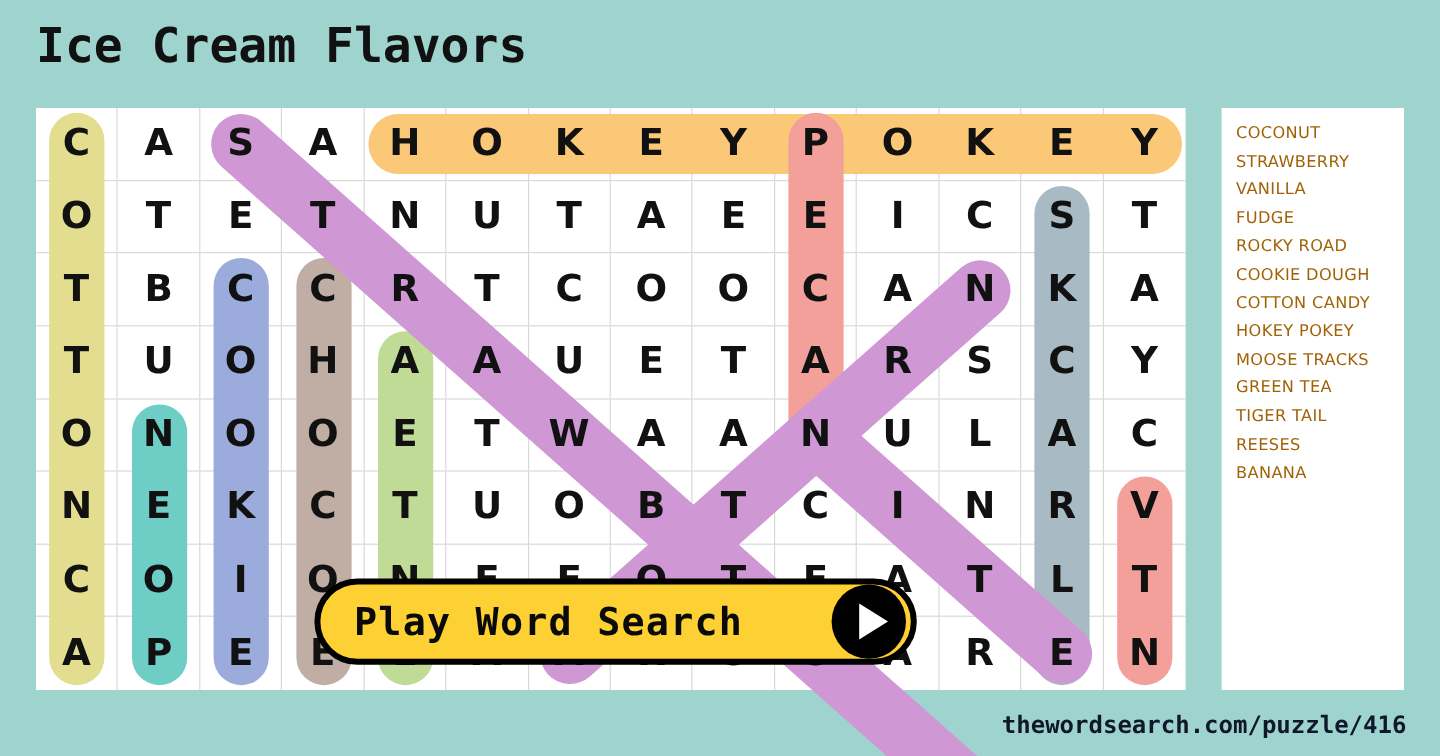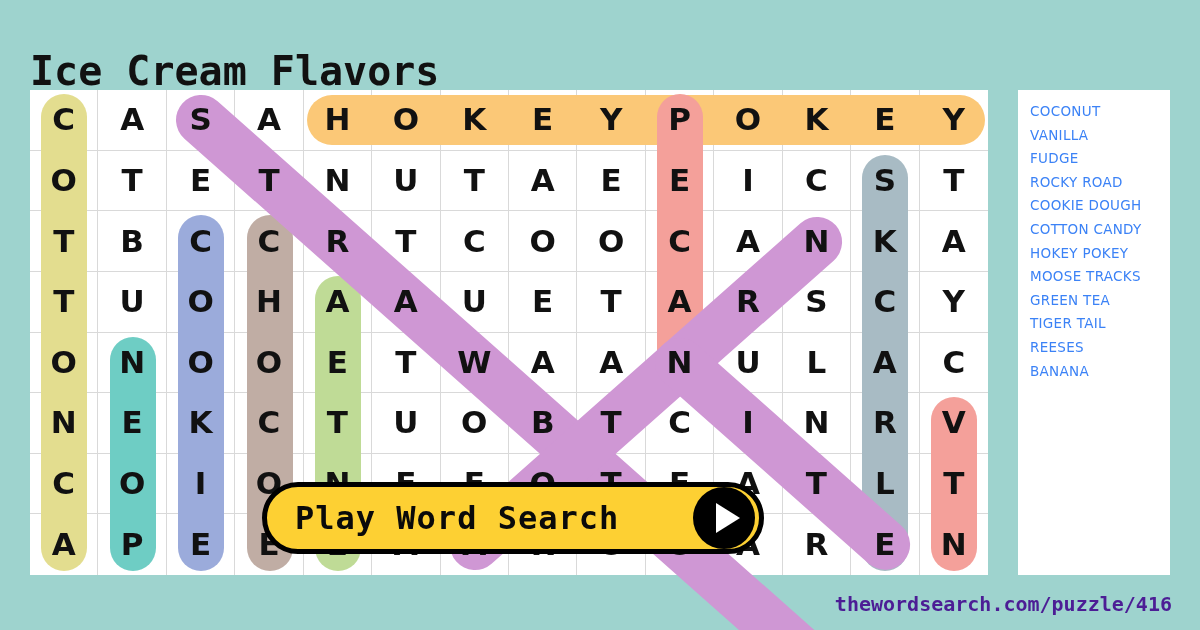--- a/index.html
+++ b/index.html
@@ -25,21 +25,20 @@
   #title {
     position: absolute;
     left: 30px;
     top: 16px;
     font-family: "DejaVu Sans Mono", monospace;
     font-size: 40px;
     font-weight: bold;
     color: #111111;
     letter-spacing: 0px;
     white-space: nowrap;
-    margin-top: 32px;
   }
   
   #grid-panel {
     position: absolute;
     left: 30px;
     top: 90px;
     width: 958px;
     height: 485px;
     background: #ffffff;
     box-sizing: border-box;
@@ -100,21 +99,21 @@
     top: 90px;
     width: 152px;
     height: 485px;
     background: #ffffff;
     box-sizing: border-box;
     padding: 10px 0 0 12px;
   }
   .word {
     font-family: "DejaVu Sans", sans-serif;
     font-size: 13.5px;
-    color: #3b82f6;
+    color: #a16207;
     line-height: 23.6px;
     letter-spacing: 0.3px;
     white-space: nowrap;
   }
   
   #play-button {
     position: absolute;
     left: 262px;
     top: 482px;
     width: 502px;
@@ -158,21 +157,21 @@
     margin-left: 7px;
   }
   
   #footer {
     position: absolute;
     right: 28px;
     bottom: 14px;
     font-family: "DejaVu Sans Mono", monospace;
     font-size: 20px;
     font-weight: bold;
-    color: #4c1d95;
+    color: #0f172a;
     white-space: nowrap;
   }
 </style>
 </head>
 <body>
 
 <div id="page">
 
   <div id="title">Ice Cream Flavors</div>
 
@@ -526,20 +525,21 @@
           <span class="ltr">E</span>
         </div>
         <div class="cell" style="left: 889.571px; top: 424.375px; width: 68.4286px; height: 60.625px; border-right: none; border-bottom: none;">
           <span class="ltr">N</span>
         </div>
       </div>
   </div>
 
   <div id="wordlist-panel">
       <div class="word">COCONUT</div>
+      <div class="word">STRAWBERRY</div>
       <div class="word">VANILLA</div>
       <div class="word">FUDGE</div>
       <div class="word">ROCKY ROAD</div>
       <div class="word">COOKIE DOUGH</div>
       <div class="word">COTTON CANDY</div>
       <div class="word">HOKEY POKEY</div>
       <div class="word">MOOSE TRACKS</div>
       <div class="word">GREEN TEA</div>
       <div class="word">TIGER TAIL</div>
       <div class="word">REESES</div>

